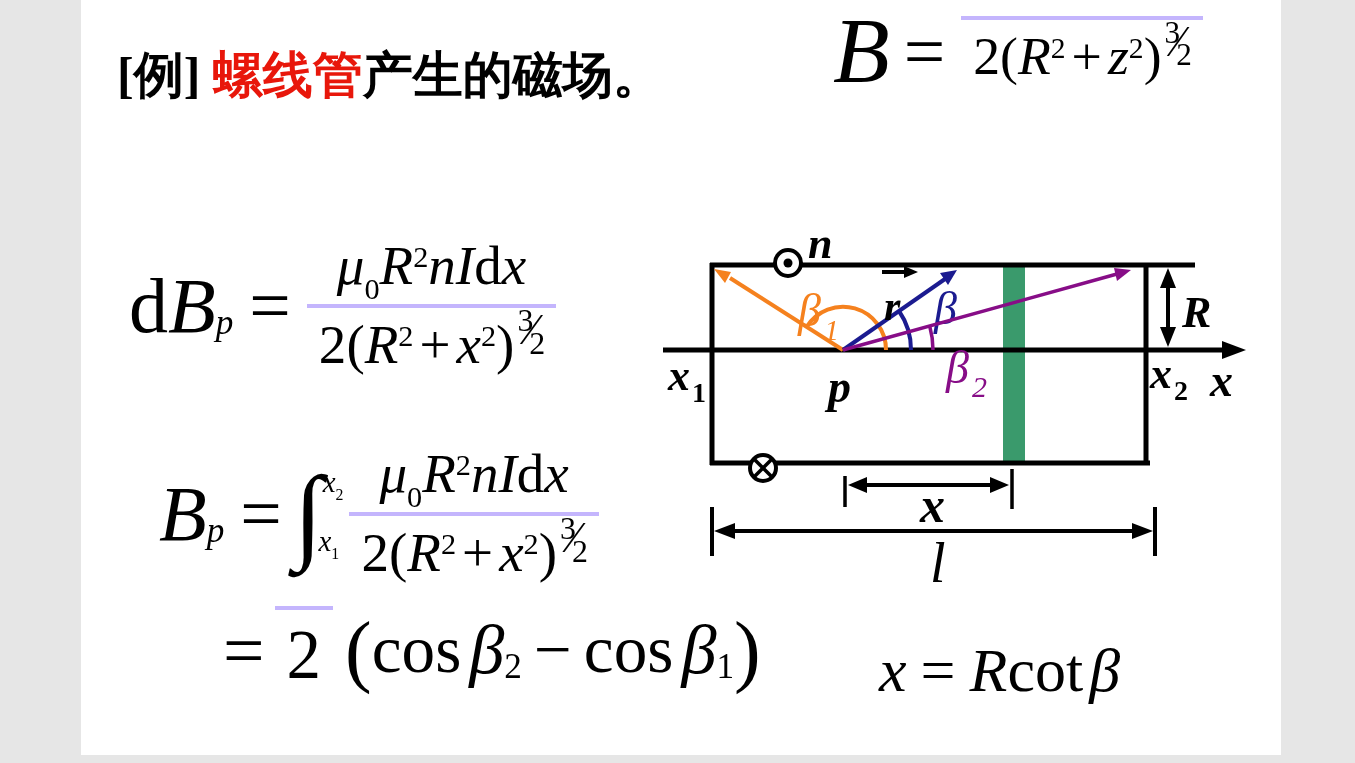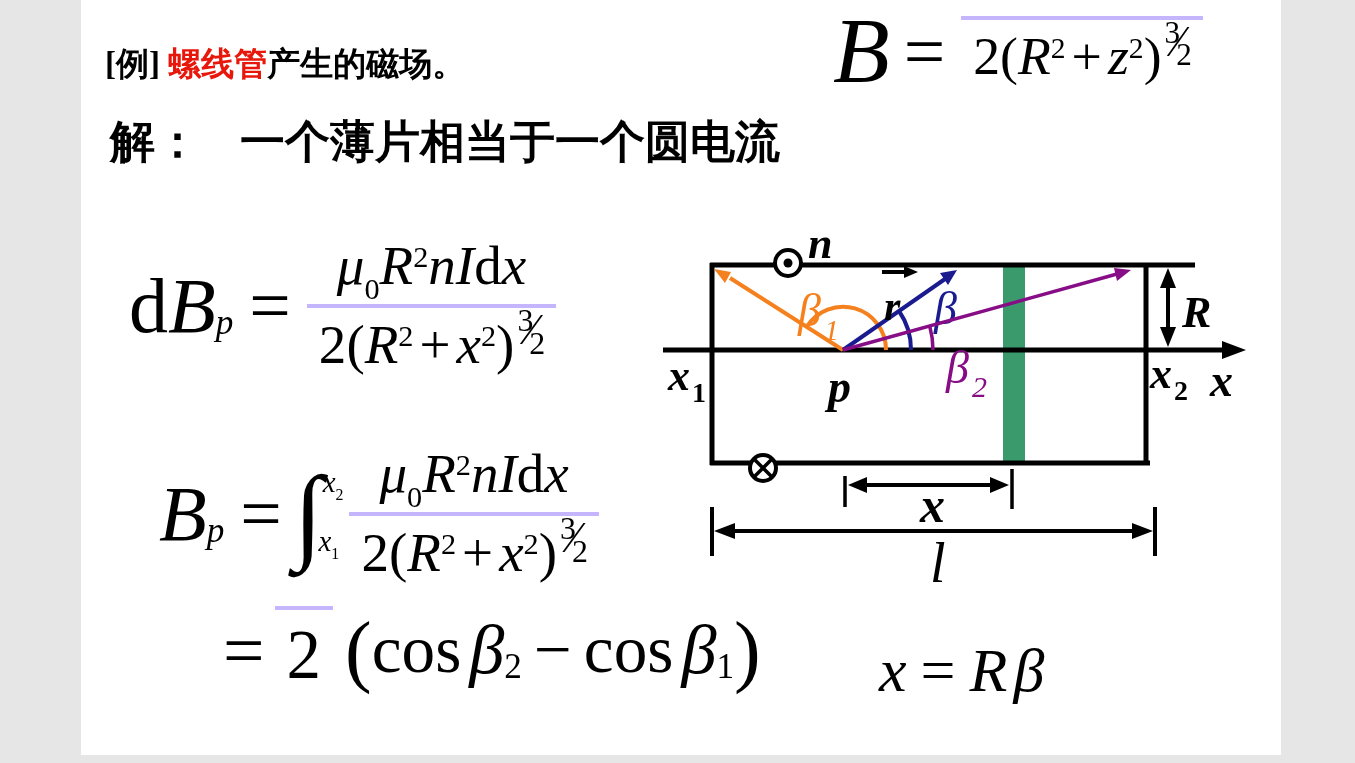--- a/index.html
+++ b/index.html
@@ -2,21 +2,21 @@
 <html><head>
 <meta charset="utf-8">
 <style>
   html,body{margin:0;padding:0;}
   body{width:1355px;height:763px;overflow:hidden;background:#e6e6e6;font-family:"Liberation Serif",serif;}
   #stage{position:relative;width:1355px;height:763px;background:#e6e6e6;}
   #slide{position:absolute;left:81px;top:0;width:1200px;height:755px;background:#ffffff;}
   .abs{position:absolute;}
   
   .cn{font-weight:bold;color:#000;white-space:nowrap;}
-  #title-line{left:24px;top:42px;font-size:33px;}
+  #title-line{left:36px;top:42px;font-size:50px;}
   #solution-line{left:29px;top:112px;font-size:45px;}
   #solution-line .sol-text{margin-left:40px;}
   
   .math{display:flex;align-items:center;white-space:nowrap;color:#000;line-height:1.1;}
   .math .mi{font-style:italic;}
   .math .mr{font-style:normal;}
   .msp{display:inline-block;}
   .msub{font-size:55%;position:relative;top:0.5em;}
   .msup{font-size:55%;position:relative;top:-0.55em;}
   .mfrac{display:inline-flex;flex-direction:column;align-items:center;font-size:calc(1em * var(--fr,0.85));}
@@ -46,23 +46,20 @@
 </head>
 <body>
 
 <div id="stage">
   <div id="slide">
 
     <div id="title-line" class="abs cn">
       <span>[例] </span><span style="color: rgb(232, 23, 11);">螺线管</span><span>产生的磁场。</span>
     </div>
 
-    <div id="solution-line" class="abs cn">
-      <span>解：</span><span class="sol-text">一个薄片相当于一个圆电流</span>
-    </div>
 
     <div id="f-ring" class="abs math">
         <span class="mi" style="font-size: 1.45em;">B</span>
         <span class="msp" style="width: 14px;"></span>
         <span class="mr" style="font-size: 1.15em;">=</span>
         <span class="msp" style="width: 16px;"></span>
         <span class="mfrac">
           <span class="mden"><span class="mr">2(</span><span class="mi">R</span><span class="mr msup">2</span><span class="msp" style="width: 6px;"></span><span class="mr">+</span><span class="msp" style="width: 6px;"></span><span class="mi">z</span><span class="mr msup">2</span><span class="mr">)</span><span class="msfrac"><span class="msf-a">3</span><span class="msf-s">⁄</span><span class="msf-b">2</span></span></span>
         </span>
       </div>
@@ -118,20 +115,21 @@
         <span class="mr msub">1</span>
         <span class="mr" style="font-size: 1.25em;">)</span>
       </div>
     <div id="note-line" class="abs">
       <span class="math">
           <span class="mi">x</span>
           <span class="msp" style="width: 14px;"></span>
           <span class="mr">=</span>
           <span class="msp" style="width: 14px;"></span>
           <span class="mi">R</span>
+          <span class="mr">cot</span>
           <span class="msp" style="width: 6px;"></span>
           <span class="mi">β</span>
         </span>
     </div>
 
     <svg id="diagram" class="abs" width="610" height="390" viewBox="0 0 610 390">
 
       <rect x="353" y="45" width="22" height="198" fill="#3a9a6c"></rect>
 
       <g stroke="#000" stroke-width="5" fill="none">

